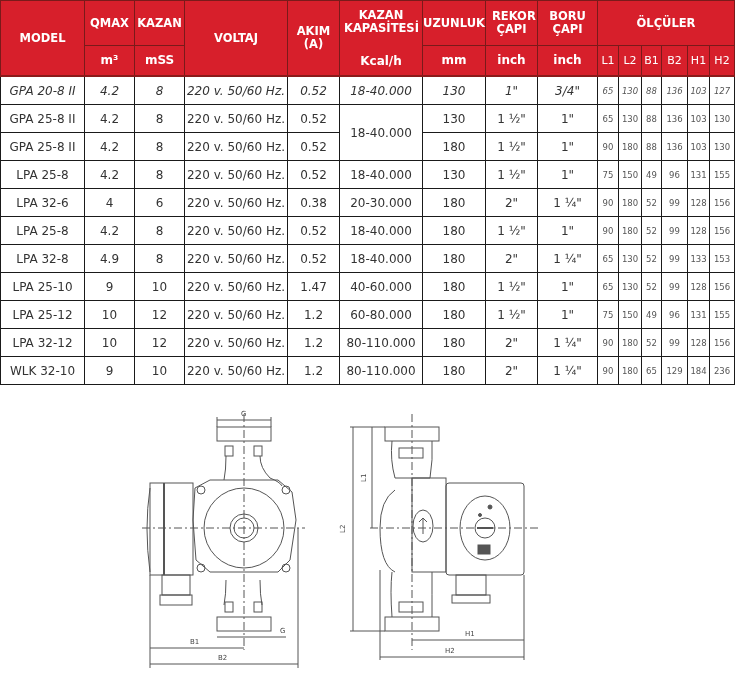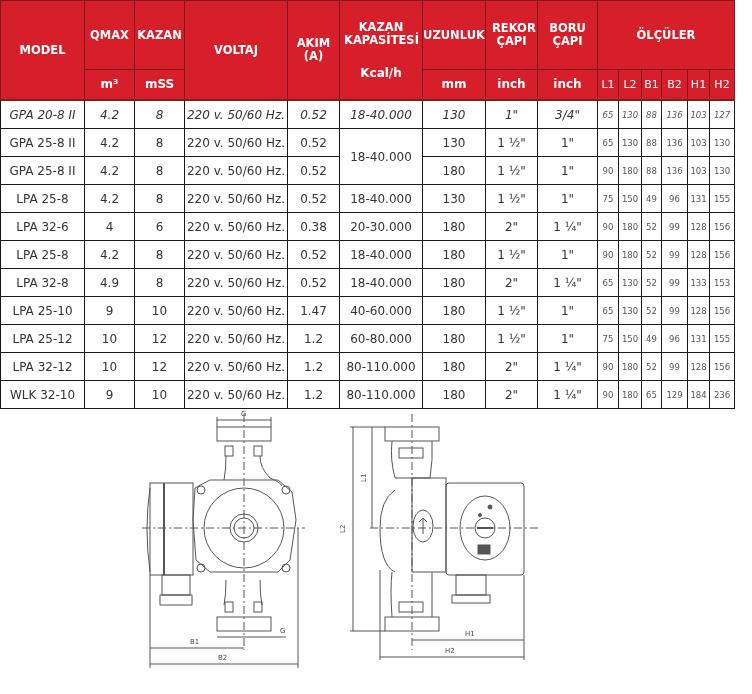--- a/index.html
+++ b/index.html
@@ -42,21 +42,21 @@
       <th>QMAX</th>
       <th>KAZAN</th>
       <th rowspan="2">VOLTAJ</th>
       <th rowspan="2">AKIM (A)</th>
       <th rowspan="2">
         <div style="padding:0 4px">KAZAN KAPASİTESİ</div>
         <div style="margin-top:20px;font-size:12px">Kcal/h</div>
       </th>
       <th>UZUNLUK</th>
       <th style="padding:0 6px">REKOR ÇAPI</th>
-      <th style="padding:16px 10px">BORU ÇAPI</th>
+      <th style="padding:4px 10px">BORU ÇAPI</th>
       <th colspan="6">ÖLÇÜLER</th>
     </tr>
     <tr>
       <th class="sub">m³</th>
       <th class="sub">mSS</th>
       <th class="sub">mm</th>
       <th class="sub">inch</th>
       <th class="sub">inch</th>
       <th class="sub dim">L1</th>
       <th class="sub dim">L2</th>

